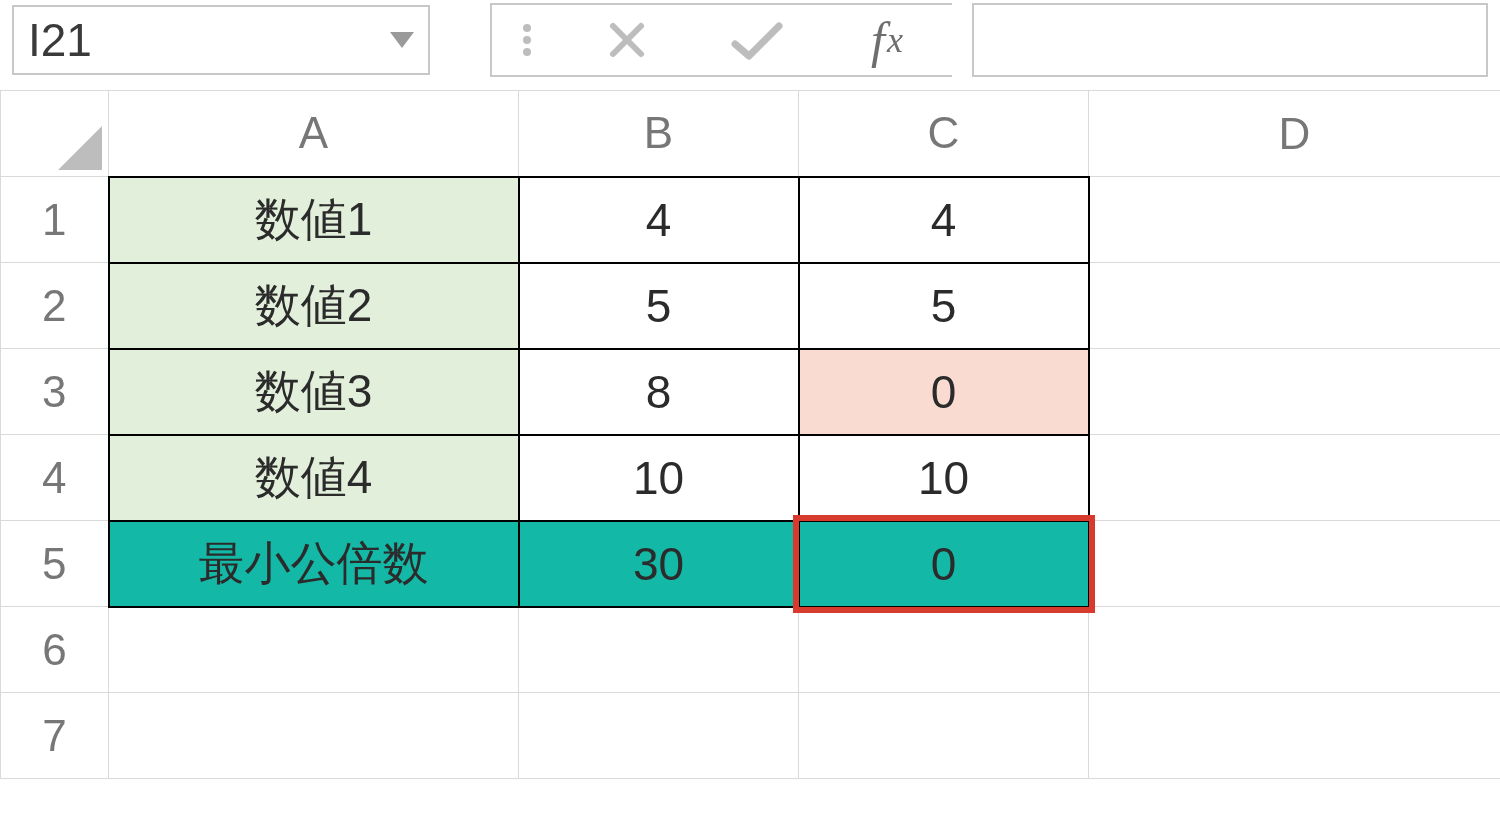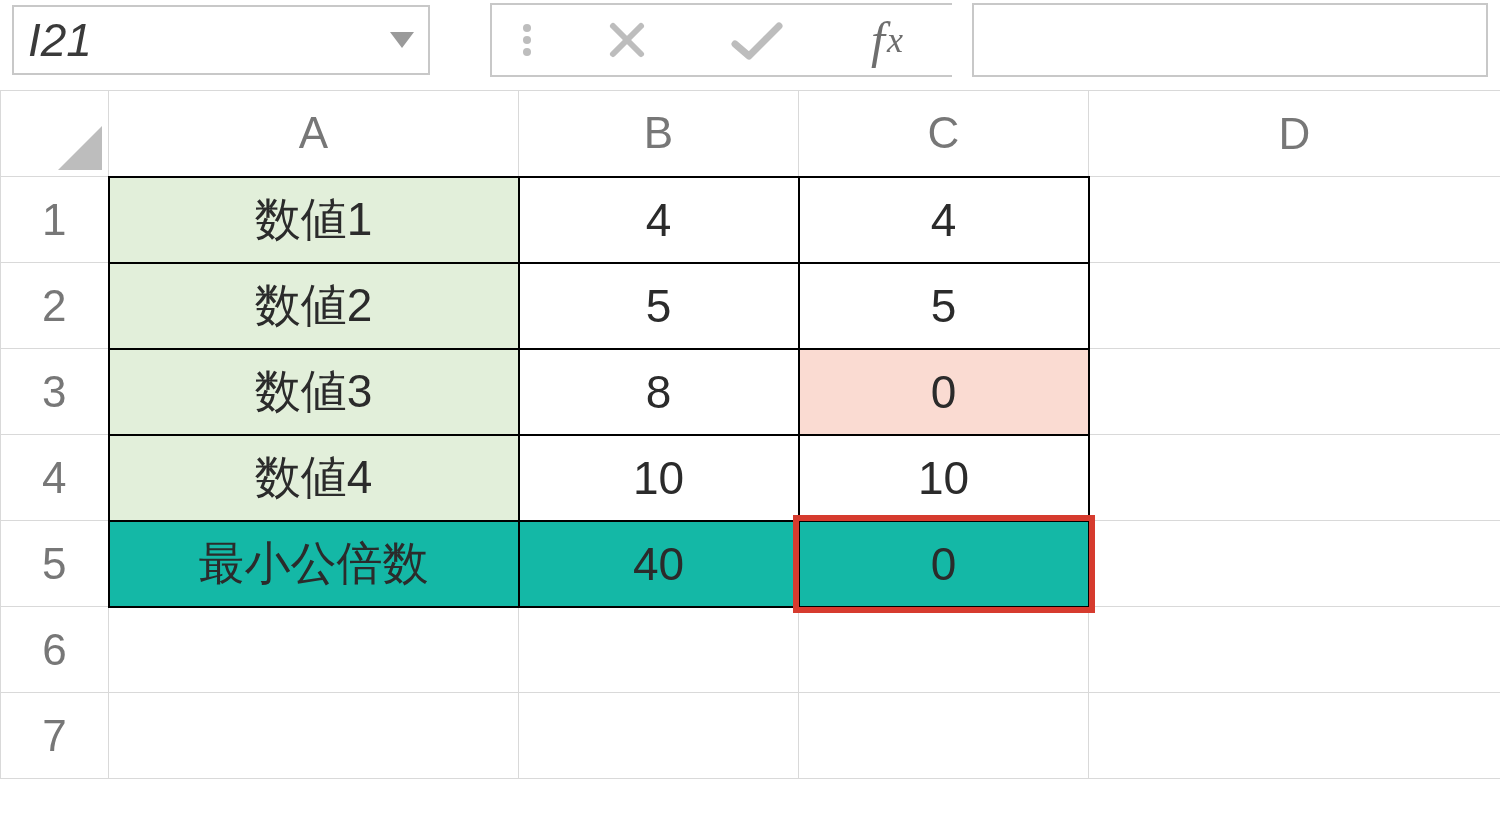--- a/index.html
+++ b/index.html
@@ -27,21 +27,21 @@
     border: 2px solid #c8c8c8;
     display: flex;
     align-items: center;
     justify-content: space-between;
     font-size: 46px;
     color: #3a3a3a;
     padding: 0 14px;
     box-sizing: border-box;
     background: #ffffff;
   }
-  .name-box .nb-text { flex: 1; font-style: italic; }
+  .name-box .nb-text { flex: 1; }
   .name-box .nb-drop {
     width: 0; height: 0;
     border-left: 12px solid transparent;
     border-right: 12px solid transparent;
     border-top: 16px solid #9a9a9a;
   }
 
   .fb-gap { width: 60px; }
 
   .fb-btns {
@@ -243,21 +243,21 @@
       <th class="rowhdr">4</th>
       <td class="bordered fill-green">数値4</td>
       <td class="bordered">10</td>
       <td class="bordered">10</td>
       <td></td>
     </tr>
 
     <tr>
       <th class="rowhdr">5</th>
       <td class="bordered fill-yellow">最小公倍数</td>
-      <td class="bordered fill-yellow">40</td>
+      <td class="bordered fill-yellow">30</td>
       <td id="cell-C5" class="bordered fill-yellow">0</td>
       <td></td>
     </tr>
 
     <tr>
       <th class="rowhdr">6</th>
       <td></td>
       <td></td>
       <td></td>
       <td></td>

